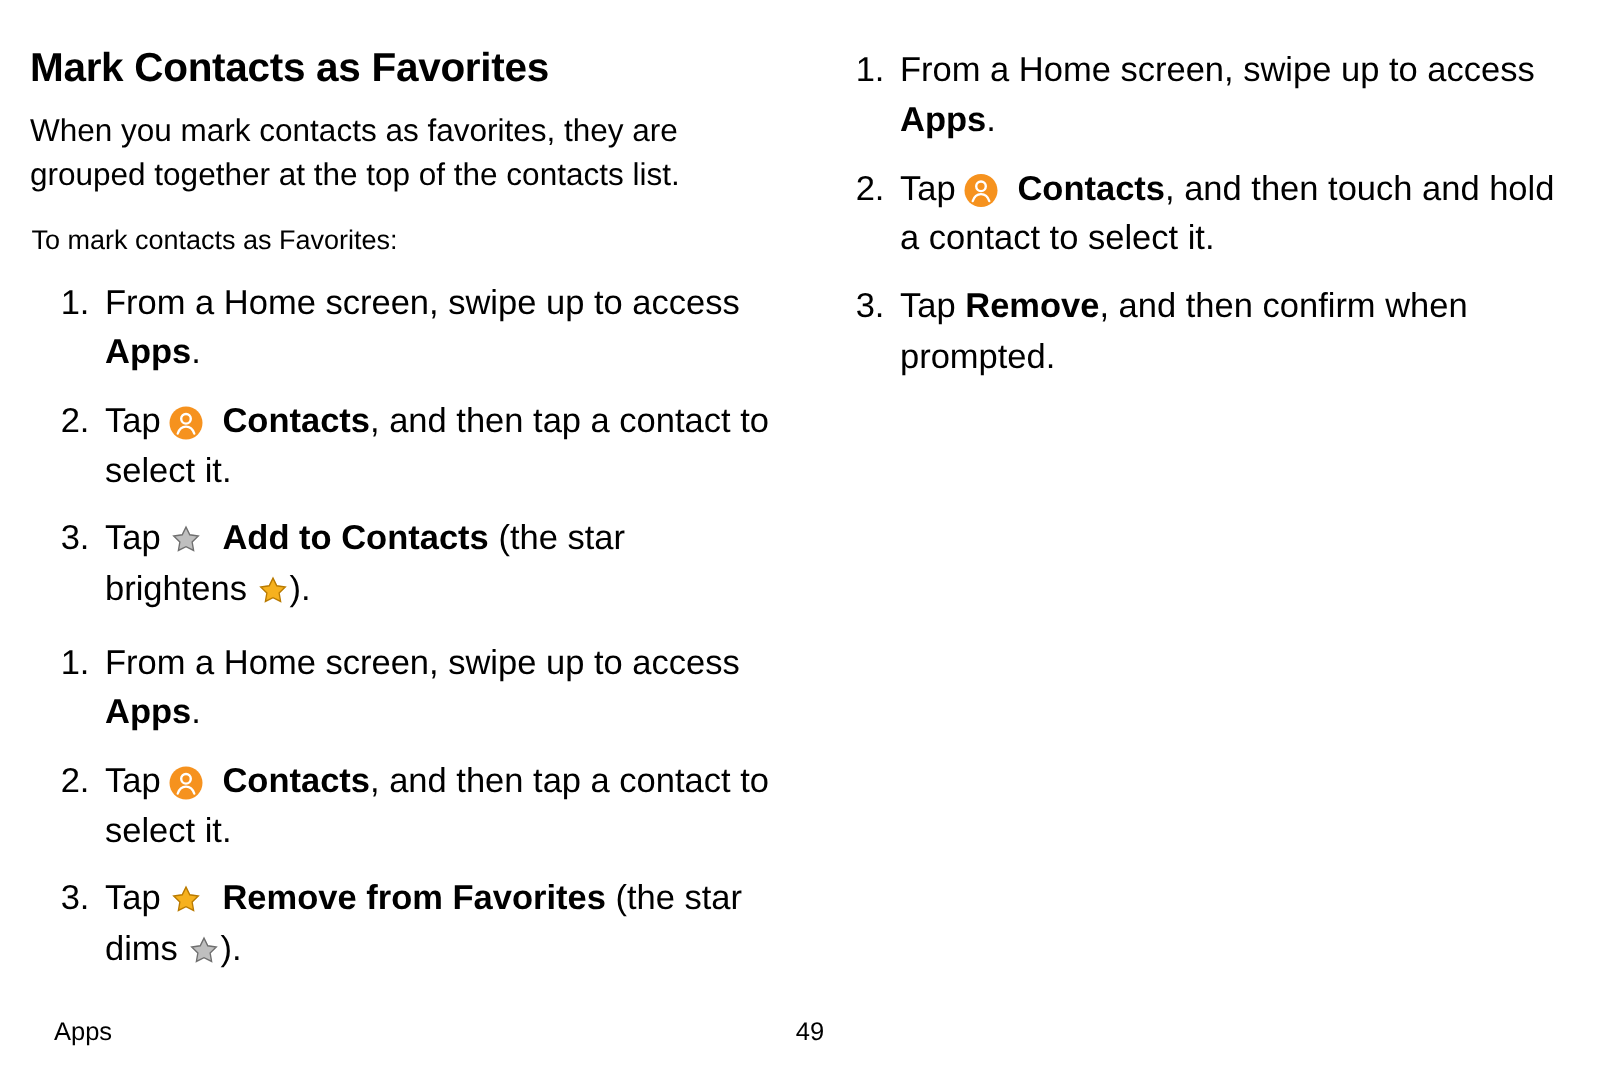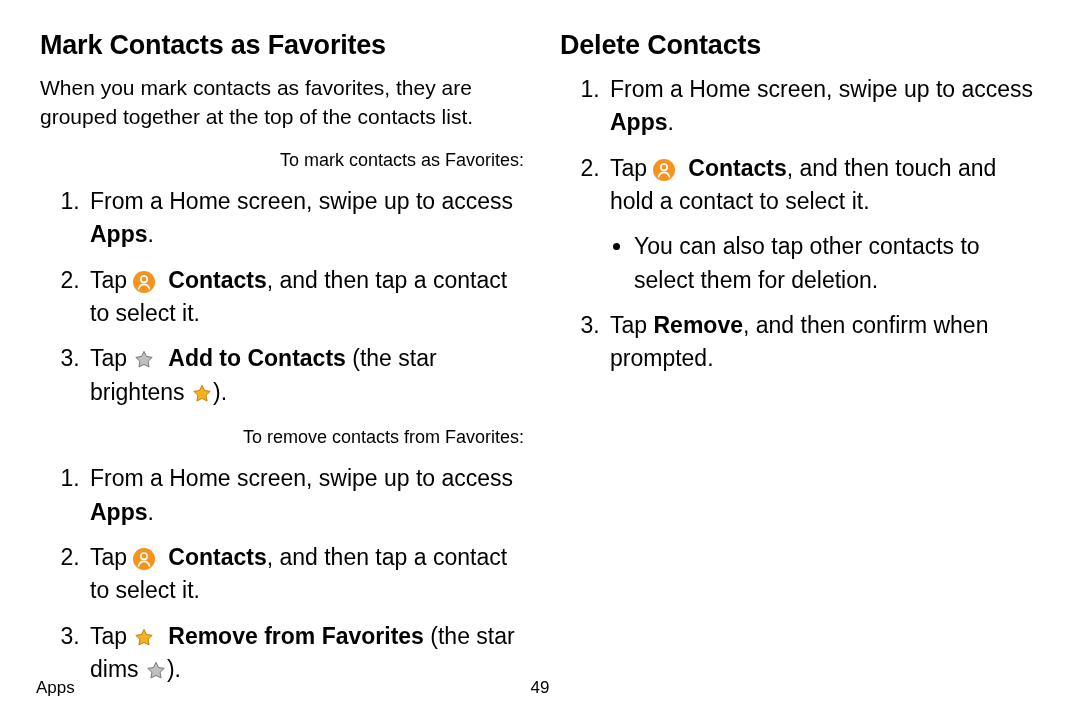--- a/index.html
+++ b/index.html
@@ -8,21 +8,21 @@
     width: 1080px;
     height: 720px;
     background: #fff;
     font-family: Arial, Helvetica, sans-serif;
     color: #000;
   }
   .page {
     box-sizing: border-box;
     width: 1080px;
     height: 720px;
-    padding: 30px 36px 20px 40px;
+    padding: 30px 36px 20px 20px;
     position: relative;
   }
   .columns {
     display: flex;
     gap: 36px;
   }
   .col {
     flex: 1 1 0;
   }
   h2 {
@@ -33,21 +33,20 @@
   }
   p.body {
     font-size: 21px;
     line-height: 1.4;
     margin: 0 0 16px 0;
   }
   p.lead {
     font-size: 18px;
     line-height: 1.4;
     margin: 0 0 12px 1px;
-    text-align: right;
   }
   ol.steps {
     font-size: 23px;
     line-height: 1.45;
     margin: 0 0 16px 0;
     padding-left: 46px;
   }
   ol.steps > li {
     margin-bottom: 12px;
     padding-left: 4px;
@@ -127,21 +126,20 @@
               </svg>
           </span>
           <b>&nbsp;<span>Add to Contacts</span></b><span> (the star brightens </span><span class="icon star-icon">
             <svg viewBox="0 0 24 24">
                 <path d="M12 2.6l2.76 5.6 6.18.9-4.47 4.36 1.06 6.15L12 16.9l-5.53 2.7 1.06-6.15L3.06 9.1l6.18-.9L12 2.6z" fill="#f6b11e" stroke="#b97a00" stroke-width="1"></path>
               </svg>
           </span><span>).</span>
         </li>
       </ol>
 
-      <p class="lead">To remove contacts from Favorites:</p>
 
       <ol class="steps">
         <li>
           <span>From a Home screen, swipe up to access </span><b>Apps</b><span>.</span>
         </li>
         <li>
           <span>Tap </span><span class="icon contacts-icon">
             <svg viewBox="0 0 18 18">
                 <circle cx="9" cy="6.2" r="3.2" fill="none" stroke="#fff" stroke-width="1.6"></circle>
                 <path d="M3.5 16c1-3.2 3-4.6 5.5-4.6s4.5 1.4 5.5 4.6" fill="none" stroke="#fff" stroke-width="1.6" stroke-linecap="round"></path>
@@ -158,37 +156,33 @@
           <b>&nbsp;<span>Remove from Favorites</span></b><span> (the star dims </span><span class="icon star-icon">
             <svg viewBox="0 0 24 24">
                 <path d="M12 2.6l2.76 5.6 6.18.9-4.47 4.36 1.06 6.15L12 16.9l-5.53 2.7 1.06-6.15L3.06 9.1l6.18-.9L12 2.6z" fill="#bfbfbf" stroke="#6f6f6f" stroke-width="1"></path>
               </svg>
           </span><span>).</span>
         </li>
       </ol>
     </div>
 
     <div class="col">
-      <h2>Delete Contacts</h2>
 
       <ol class="steps">
         <li>
           <span>From a Home screen, swipe up to access </span><b>Apps</b><span>.</span>
         </li>
         <li>
           <span>Tap </span><span class="icon contacts-icon">
             <svg viewBox="0 0 18 18">
                 <circle cx="9" cy="6.2" r="3.2" fill="none" stroke="#fff" stroke-width="1.6"></circle>
                 <path d="M3.5 16c1-3.2 3-4.6 5.5-4.6s4.5 1.4 5.5 4.6" fill="none" stroke="#fff" stroke-width="1.6" stroke-linecap="round"></path>
               </svg>
           </span>
           <b>&nbsp;<span>Contacts</span></b><span>, and then touch and hold a contact to select it.</span>
-          <ul class="sub">
-            <li>You can also tap other contacts to select them for deletion.</li>
-          </ul>
         </li>
         <li>
           <span>Tap </span><b>Remove</b><span>, and then confirm when prompted.</span>
         </li>
       </ol>
     </div>
 
   </div>
 
   <div class="footer">

